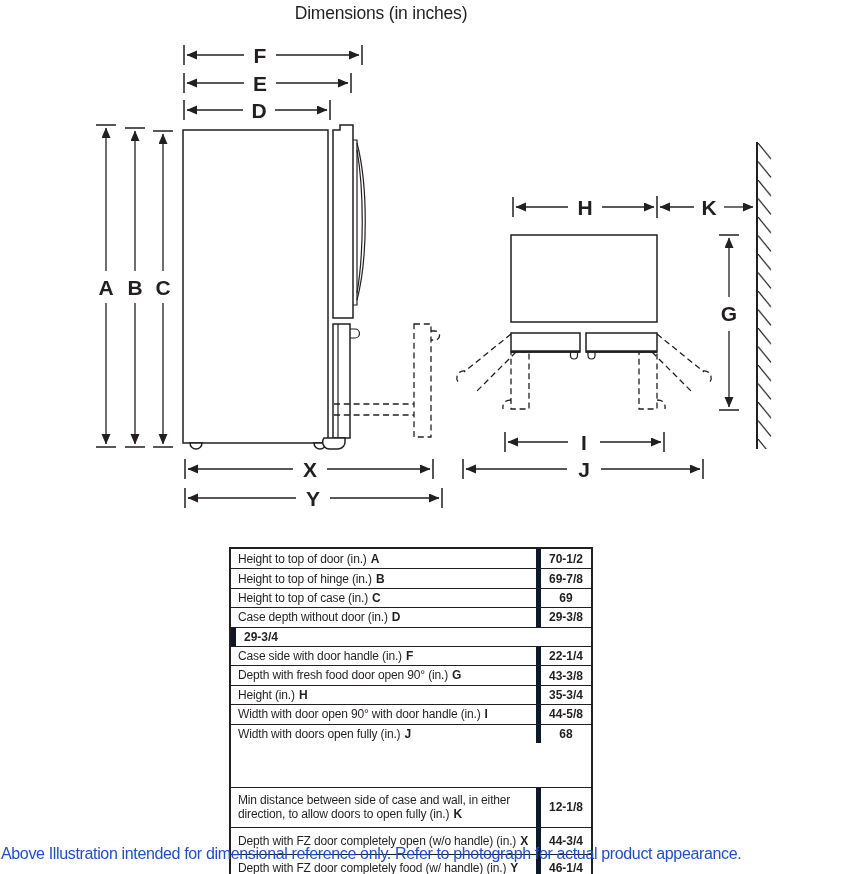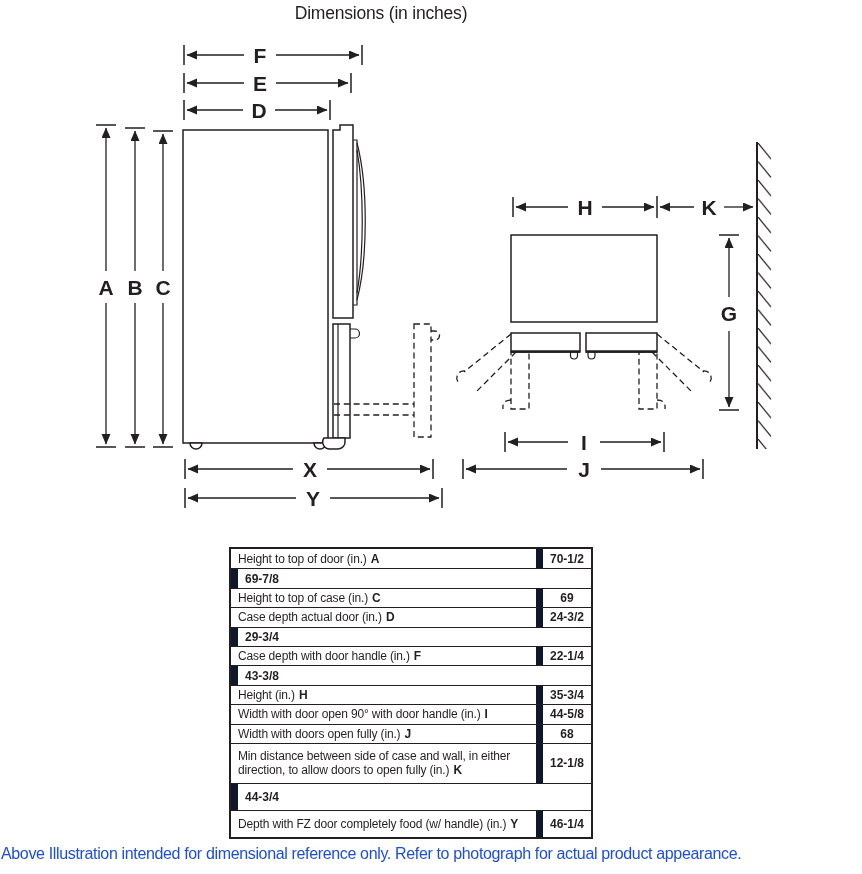--- a/index.html
+++ b/index.html
@@ -15,26 +15,26 @@
   .dl{stroke:#231f20;stroke-width:1.3;fill:none;}
   .tk{stroke:#231f20;stroke-width:1.5;fill:none;}
   .dl-lbl{font:bold 21px "Liberation Sans",sans-serif;fill:#231f20;text-anchor:middle;}
   .wall{stroke:#231f20;stroke-width:2;fill:none;}
   
   .spec-table{position:absolute;left:229px;top:547px;width:364px;
               border:2px solid #231f20;box-sizing:border-box;background:#fff;}
   .t-row{display:flex;border-top:1px solid #231f20;box-sizing:border-box;}
   .t-row:first-child{border-top:none;}
   .r-s{min-height:19.4px;}
-  .r-k{min-height:39.6px;}
+  .r-k{min-height:39.6px;margin-top:44px;}
   .r-xy{min-height:27.4px;}
   .t-label{flex:1;display:flex;align-items:center;padding:1px 4px 1px 7px;box-sizing:border-box;}
   .t-label-inner{display:inline;font-size:12px;letter-spacing:-0.15px;line-height:1.18;}
   .t-letter{font-weight:bold;margin-left:4px;}
-  .t-value{width:55px;border-left:7px solid #0f172a;display:flex;align-items:center;
+  .t-value{width:55px;border-left:5px solid #0f172a;display:flex;align-items:center;
            justify-content:center;font-weight:bold;font-size:12px;box-sizing:border-box;text-align:center;}
   .footer{position:absolute;top:845px;left:1px;width:861px;font-size:16px;
           letter-spacing:-0.35px;color:#1d4ed8;white-space:nowrap;}
 </style>
 </head>
 <body>
 
 <div class="page">
 
   <div class="title">Dimensions (in inches)</div>
@@ -199,44 +199,50 @@
   </svg>
 
   <div class="spec-table">
     <div class="t-row r-s">
       <div class="t-label">
           <div class="t-label-inner"><span>Height to top of door (in.)</span><b class="t-letter">A</b></div>
         </div>
       <div class="t-value">70-1/2</div>
     </div>
     <div class="t-row r-s">
+      <div class="t-label">
+          <div class="t-label-inner"><span>Height to top of hinge (in.)</span><b class="t-letter">B</b></div>
+        </div>
       <div class="t-value">69-7/8</div>
     </div>
     <div class="t-row r-s">
       <div class="t-label">
           <div class="t-label-inner"><span>Height to top of case (in.)</span><b class="t-letter">C</b></div>
         </div>
       <div class="t-value">69</div>
     </div>
     <div class="t-row r-s">
       <div class="t-label">
-          <div class="t-label-inner"><span>Case depth actual door (in.)</span><b class="t-letter">D</b></div>
-        </div>
-      <div class="t-value">24-3/2</div>
+          <div class="t-label-inner"><span>Case depth without door (in.)</span><b class="t-letter">D</b></div>
+        </div>
+      <div class="t-value">29-3/8</div>
     </div>
     <div class="t-row r-s">
       <div class="t-value">29-3/4</div>
     </div>
     <div class="t-row r-s">
       <div class="t-label">
-          <div class="t-label-inner"><span>Case depth with door handle (in.)</span><b class="t-letter">F</b></div>
+          <div class="t-label-inner"><span>Case side with door handle (in.)</span><b class="t-letter">F</b></div>
         </div>
       <div class="t-value">22-1/4</div>
     </div>
     <div class="t-row r-s">
+      <div class="t-label">
+          <div class="t-label-inner"><span>Depth with fresh food door open 90° (in.)</span><b class="t-letter">G</b></div>
+        </div>
       <div class="t-value">43-3/8</div>
     </div>
     <div class="t-row r-s">
       <div class="t-label">
           <div class="t-label-inner"><span>Height (in.)</span><b class="t-letter">H</b></div>
         </div>
       <div class="t-value">35-3/4</div>
     </div>
     <div class="t-row r-s">
       <div class="t-label">
@@ -250,20 +256,23 @@
         </div>
       <div class="t-value">68</div>
     </div>
     <div class="t-row r-k">
       <div class="t-label">
           <div class="t-label-inner"><span>Min distance between side of case and wall, in either direction, to allow doors to open fully (in.)</span><b class="t-letter">K</b></div>
         </div>
       <div class="t-value">12-1/8</div>
     </div>
     <div class="t-row r-xy">
+      <div class="t-label">
+          <div class="t-label-inner"><span>Depth with FZ door completely open (w/o handle) (in.)</span><b class="t-letter">X</b></div>
+        </div>
       <div class="t-value">44-3/4</div>
     </div>
     <div class="t-row r-xy">
       <div class="t-label">
           <div class="t-label-inner"><span>Depth with FZ door completely food (w/ handle) (in.)</span><b class="t-letter">Y</b></div>
         </div>
       <div class="t-value">46-1/4</div>
     </div>
   </div>
 

